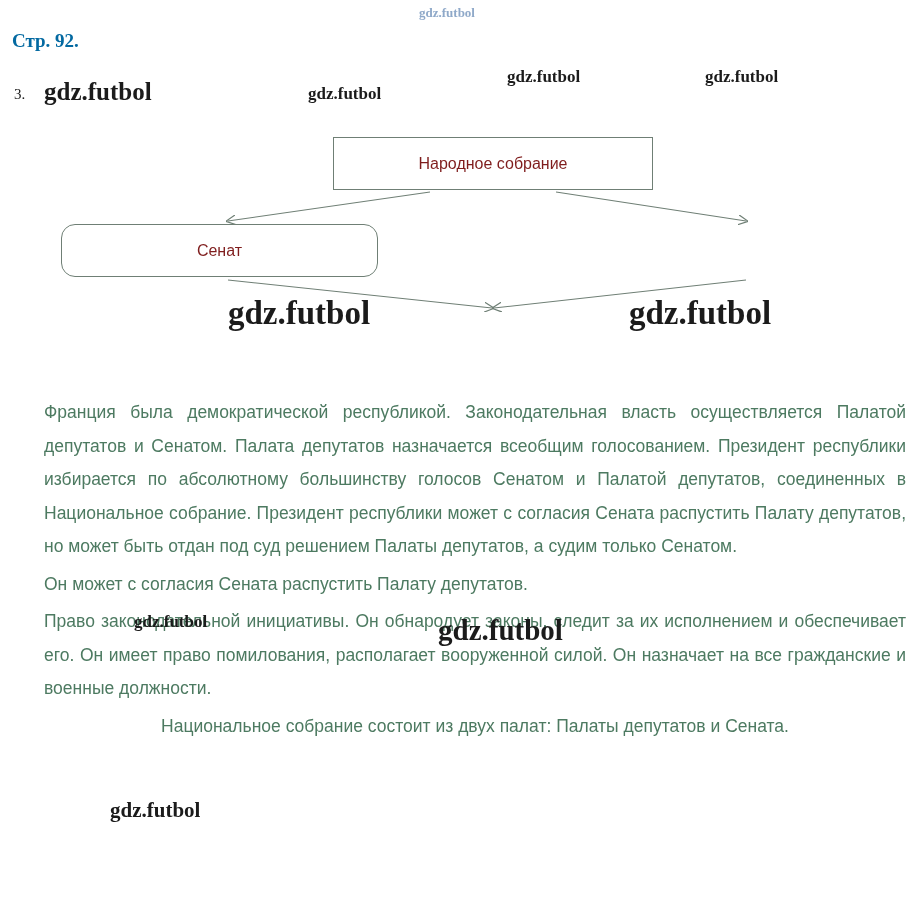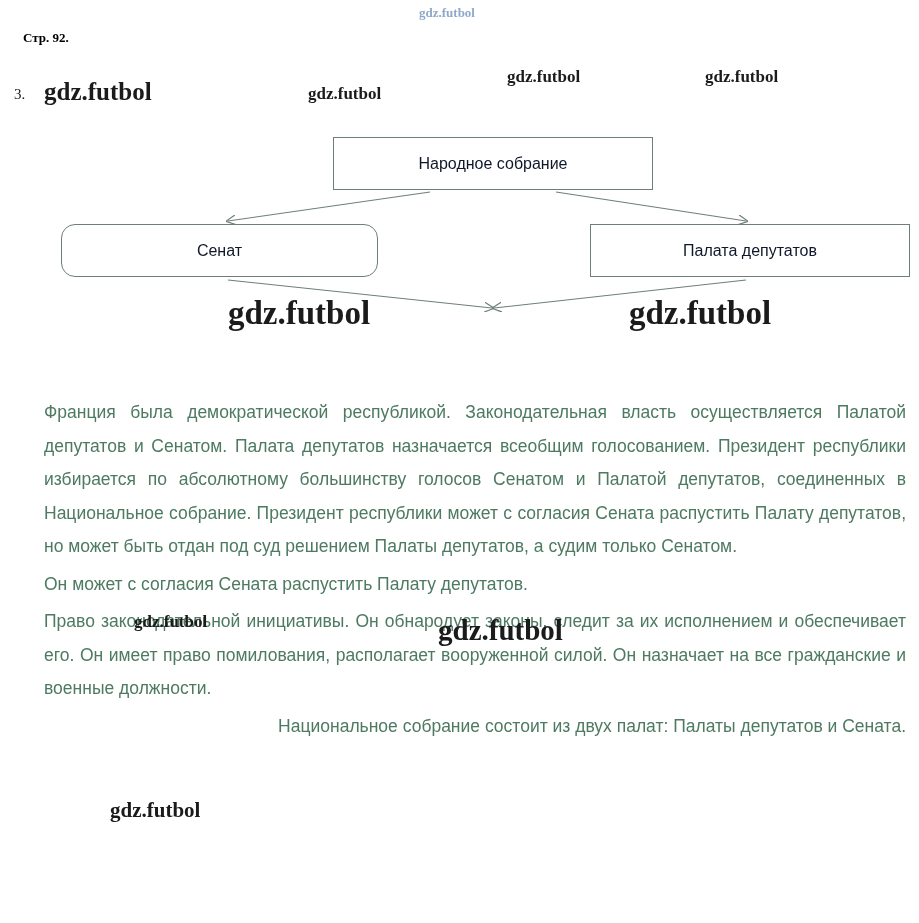--- a/index.html
+++ b/index.html
@@ -27,25 +27,25 @@
     font-family: "Liberation Serif", serif;
     font-weight: bold;
     white-space: nowrap;
     pointer-events: none;
   }
   .wm.dark { color: #1b1b1b; }
 
   
   .page-ref {
     position: absolute;
-    left: 23px;
+    left: 12px;
     top: 30px;
-    font-size: 13px;
+    font-size: 19px;
     font-weight: bold;
-    color: #000000;
+    color: #0369a1;
     font-family: "Liberation Serif", serif;
   }
   .task-num {
     position: absolute;
     left: 14px;
     top: 86px;
     font-size: 15px;
     color: #1b1b1b;
     font-family: "Liberation Serif", serif;
   }
@@ -59,21 +59,21 @@
     height: 250px;
   }
   .node {
     position: absolute;
     border: 1px solid #6f7f75;
     background: transparent;
     display: flex;
     align-items: center;
     justify-content: center;
     font-size: 16px;
-    color: #0f172a;
+    color: #7f1d1d;
     box-sizing: border-box;
   }
   #node-assembly {
     left: 333px;
     top: 17px;
     width: 320px;
     height: 53px;
   }
   #node-senate {
     left: 61px;
@@ -109,21 +109,21 @@
     top: 392px;
     width: 862px;
     font-size: 17.5px;
     line-height: 33.5px;
     color: #4d7a61;
   }
   .para {
     margin: 4px 0 4px 0;
     text-align: justify;
   }
-  .para.last { text-align: right; }
+  .para.last { text-align: center; }
   .para.nj { text-align: left; }
 </style>
 </head>
 <body>
 
 <div class="page">
 
   <div class="page-ref">Стр. 92.</div>
   <div class="task-num">3.</div>
 
@@ -144,23 +144,20 @@
 
       <path d="M746,160 L494,188" fill="none" stroke="#6f7f75" stroke-width="1.1" marker-end="url(#ah)"></path>
     </svg>
 
     <div class="node" id="node-assembly">
       <span>Народное собрание</span>
     </div>
     <div class="node" id="node-senate">
       <span>Сенат</span>
     </div>
-    <div class="node" id="node-deputies">
-      <span>Палата депутатов</span>
-    </div>
   </div>
 
   <div class="body-text">
     <p class="para">Франция была демократической республикой. Законодательная власть осуществляется Палатой депутатов и Сенатом. Палата депутатов назначается всеобщим голосованием. Президент республики избирается по абсолютному большинству голосов Сенатом и Палатой депутатов, соединенных в Национальное собрание. Президент республики может с согласия Сената распустить Палату депутатов, но может быть отдан под суд решением Палаты депутатов, а судим только Сенатом.</p>
     <p class="para nj">Он может с согласия Сената распустить Палату депутатов.</p>
     <p class="para">Право законодательной инициативы. Он обнародует законы, следит за их исполнением и обеспечивает его. Он имеет право помилования, располагает вооруженной силой. Он назначает на все гражданские и военные должности.</p>
     <p class="para last">Национальное собрание состоит из двух палат: Палаты депутатов и Сената.</p>
   </div>
 
   <div id="watermark-layer">

